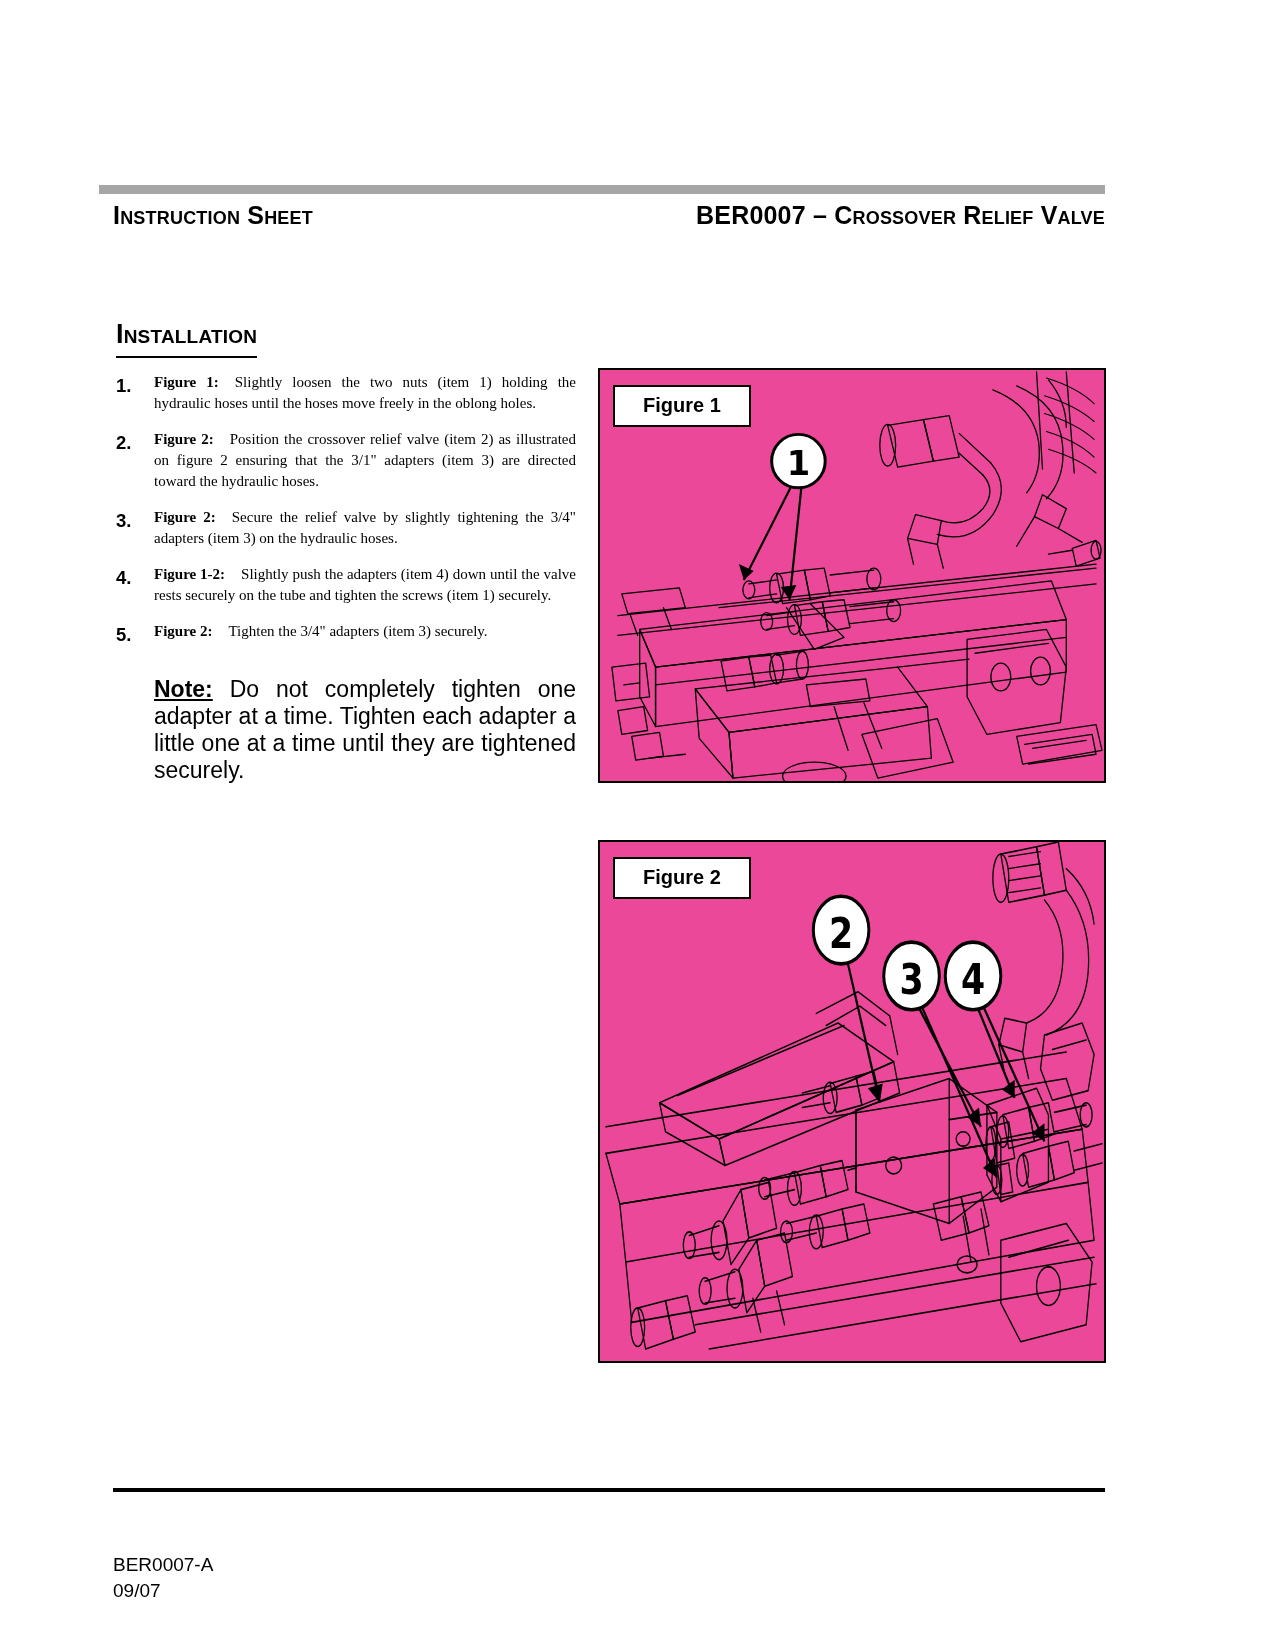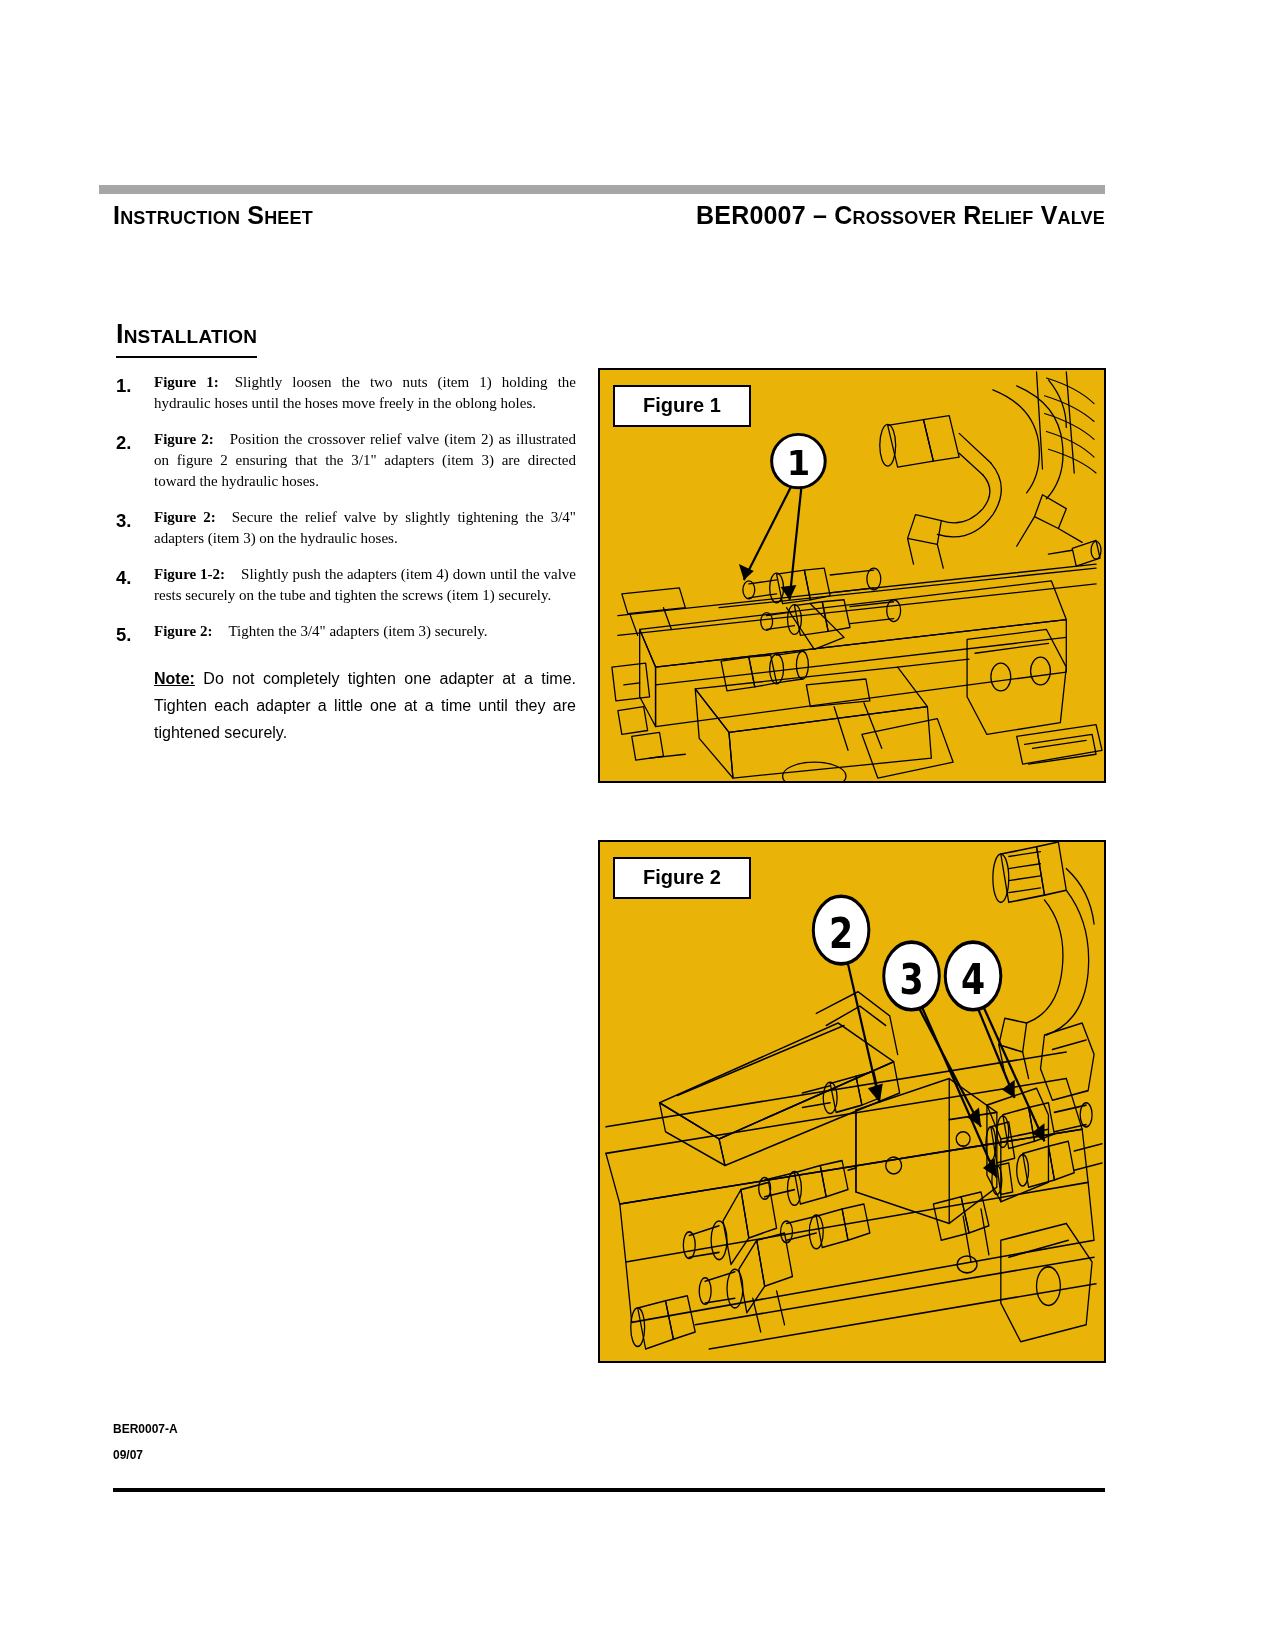--- a/index.html
+++ b/index.html
@@ -160,37 +160,37 @@
     text-justify: inter-word;
     font-family: Liberation Serif, serif;
   }
   .step-body .lead {
     font-weight: bold;
   }
   .step-body .gap { display: inline-block; width: 16px; }
 
   .note-block {
     margin-left: 38px;
-    margin-top: 17px;
-    font-size: 16px;
+    margin-top: 28px;
+    font-size: 23px;
     line-height: 27px;
     text-align: justify;
     text-justify: inter-word;
     width: 422px;
   }
   .note-lead {
     font-weight: bold;
     text-decoration: underline;
   }
 
   
   .figure-panel {
     position: absolute;
     border: 2.5px solid #000;
-    background: #eab308;
+    background: #ec4899;
     overflow: hidden;
   }
   #figure-1-panel { left: 598px; top: 368px;  width: 508px; height: 415px; }
   #figure-2-panel { left: 598px; top: 840px;  width: 508px; height: 523px; }
 
   .figure-label {
     position: absolute;
     left: 13px;
     top: 15px;
     border: 2.5px solid #000;
@@ -214,23 +214,23 @@
     position: absolute;
     left: 113px;
     top: 1488px;
     width: 992px;
     height: 3.5px;
     background: #000;
   }
   .footer-text {
     position: absolute;
     left: 113px;
-    top: 1416px;
-    font-size: 12px;
-    font-weight: bold;
+    top: 1552px;
+    font-size: 19px;
+    font-weight: normal;
     line-height: 26px;
   }
 </style>
 </head>
 <body>
 
 <div class="page">
 
 
   <div class="gray-bar" style="background: rgb(166, 166, 166);"></div>

